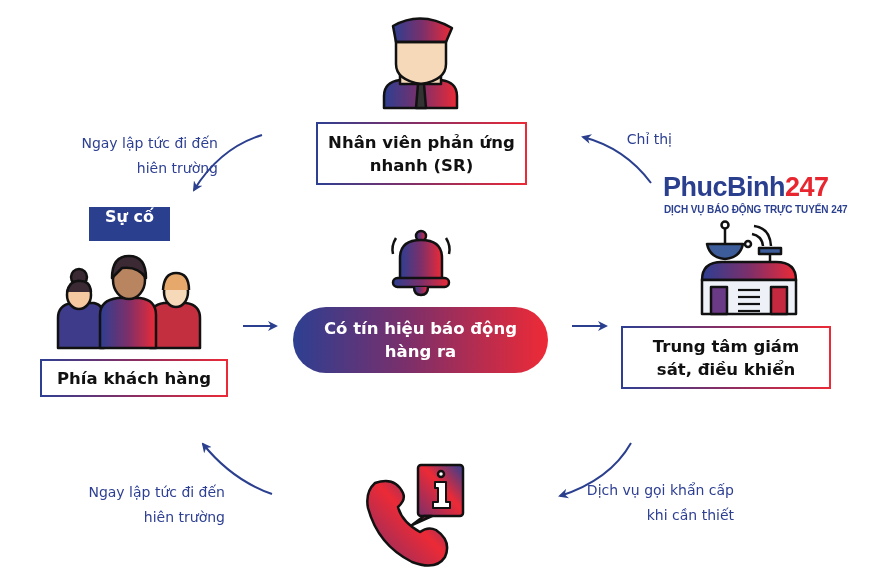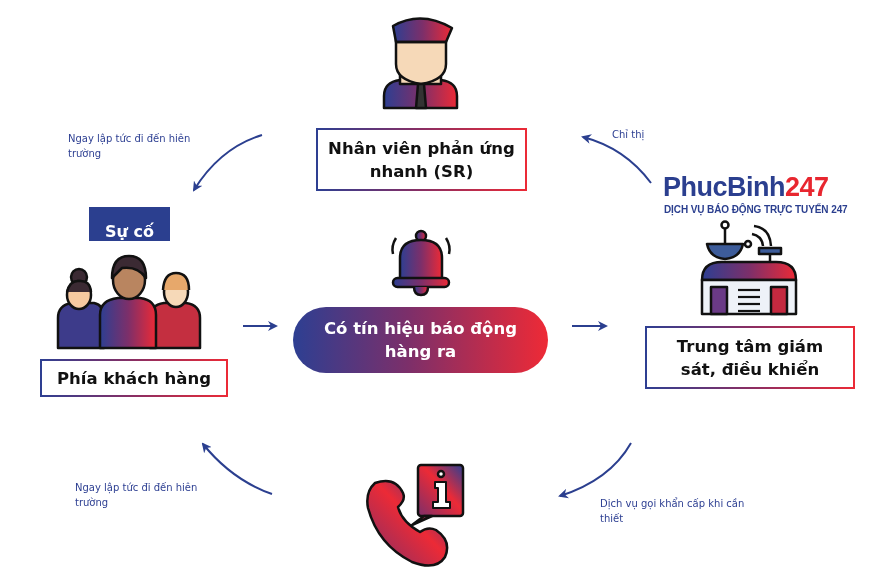--- a/index.html
+++ b/index.html
@@ -6,31 +6,31 @@
   body { width: 889px; height: 588px; position: relative; overflow: hidden;
          font-family: "DejaVu Sans", "Liberation Sans", sans-serif; }
   .gbox {
     position: absolute; box-sizing: border-box; background: #fff;
     border: 2px solid transparent;
     background-image: linear-gradient(#fff,#fff), linear-gradient(90deg,#2d3f92,#8a2e63,#ec2a36);
     background-origin: border-box; background-clip: padding-box, border-box;
     display: flex; align-items: center; justify-content: center; text-align: center;
     color: #111; font-weight: bold; font-size: 16.5px; line-height: 23px;
   }
-  .caption { position: absolute; color: #2d3f92; font-size: 10px; line-height: 15px; text-align: left; }
+  .caption { position: absolute; color: #2d3f92; font-size: 14px; line-height: 25px; text-align: right; }
   .pill {
     position: absolute; left: 293px; top: 307px; width: 255px; height: 66px;
     border-radius: 33px; background: linear-gradient(90deg,#2d3f92 0%,#7c2f6a 45%,#ee2a36 100%);
     color: #fff; font-weight: bold; font-size: 16.5px; line-height: 23px;
     display: flex; align-items: center; justify-content: center; text-align: center;
   }
   .badge {
     position: absolute; left: 89px; top: 207px; width: 81px; height: 34px;
     background: #2b3f8f; color: #fff; font-size: 16px; font-weight: bold;
-    display: flex; align-items: flex-end; justify-content: center;
+    display: flex; align-items: flex-start; justify-content: center;
   }
   .logo-main { position: absolute; left: 663px; top: 172px; font-family: "Liberation Sans", sans-serif;
     font-size: 27px; font-weight: bold; letter-spacing: -0.5px; line-height: 30px; }
   .logo-main .b { color: #2b3f8f; } .logo-main .r { color: #e8262f; }
   .logo-sub { position: absolute; left: 664px; top: 204px; font-family: "Liberation Sans", sans-serif;
     font-size: 10px; font-weight: bold; color: #2b3f8f; letter-spacing: -0.1px; }
   svg { position: absolute; overflow: visible; }
 </style>
 </head>
 <body>
@@ -115,41 +115,41 @@
   <g fill="none" stroke="#2b3f8f" stroke-width="2" marker-end="url(#ah)">
     <path d="M262,135 Q220,148 194,190"></path>
     <path d="M651,183 Q625,148 583,137"></path>
     <path d="M272,494 Q232,480 203,444"></path>
     <path d="M631,443 Q610,480 560,496"></path>
     <path d="M243,326 L276,326"></path>
     <path d="M572,326 L606,326"></path>
   </g>
 </svg>
 
-<div class="gbox" style="left:316px;top:122px;width:211px;height:63px;margin-top:6px;">
+<div class="gbox" style="left:316px;top:122px;width:211px;height:63px;">
   <span>Nhân viên phản ứng nhanh (SR)</span>
 </div>
 
 <div class="badge">
   <span>Sự cố</span>
 </div>
 
 <div class="gbox" style="left:40px;top:359px;width:188px;height:38px;text-align:center;">
   <span>Phía khách hàng</span>
 </div>
 
 <div class="pill">
   <span style="width:200px;">Có tín hiệu báo động hàng ra</span>
 </div>
 
-<div class="gbox" style="left:645px;top:326px;width:210px;height:63px;">
+<div class="gbox" style="left:621px;top:326px;width:210px;height:63px;">
   <span style="width:180px;">Trung tâm giám sát, điều khiển</span>
 </div>
 
 <div class="logo-main">
   <span class="b">PhucBinh</span><span class="r">247</span>
 </div>
 <div class="logo-sub">DỊCH VỤ BÁO ĐỘNG TRỰC TUYẾN 247</div>
 
 <div class="caption" style="left:68px;top:131px;width:150px;">Ngay lập tức đi đến hiên trường</div>
 <div class="caption" style="left:612px;top:127px;width:60px;">Chỉ thị</div>
 <div class="caption" style="left:75px;top:480px;width:150px;">Ngay lập tức đi đến hiên trường</div>
-<div class="caption" style="left:600px;top:478px;width:150px;margin-top:18px;">Dịch vụ gọi khẩn cấp khi cần thiết</div>
+<div class="caption" style="left:584px;top:478px;width:150px;">Dịch vụ gọi khẩn cấp khi cần thiết</div>
 
 </body></html>

